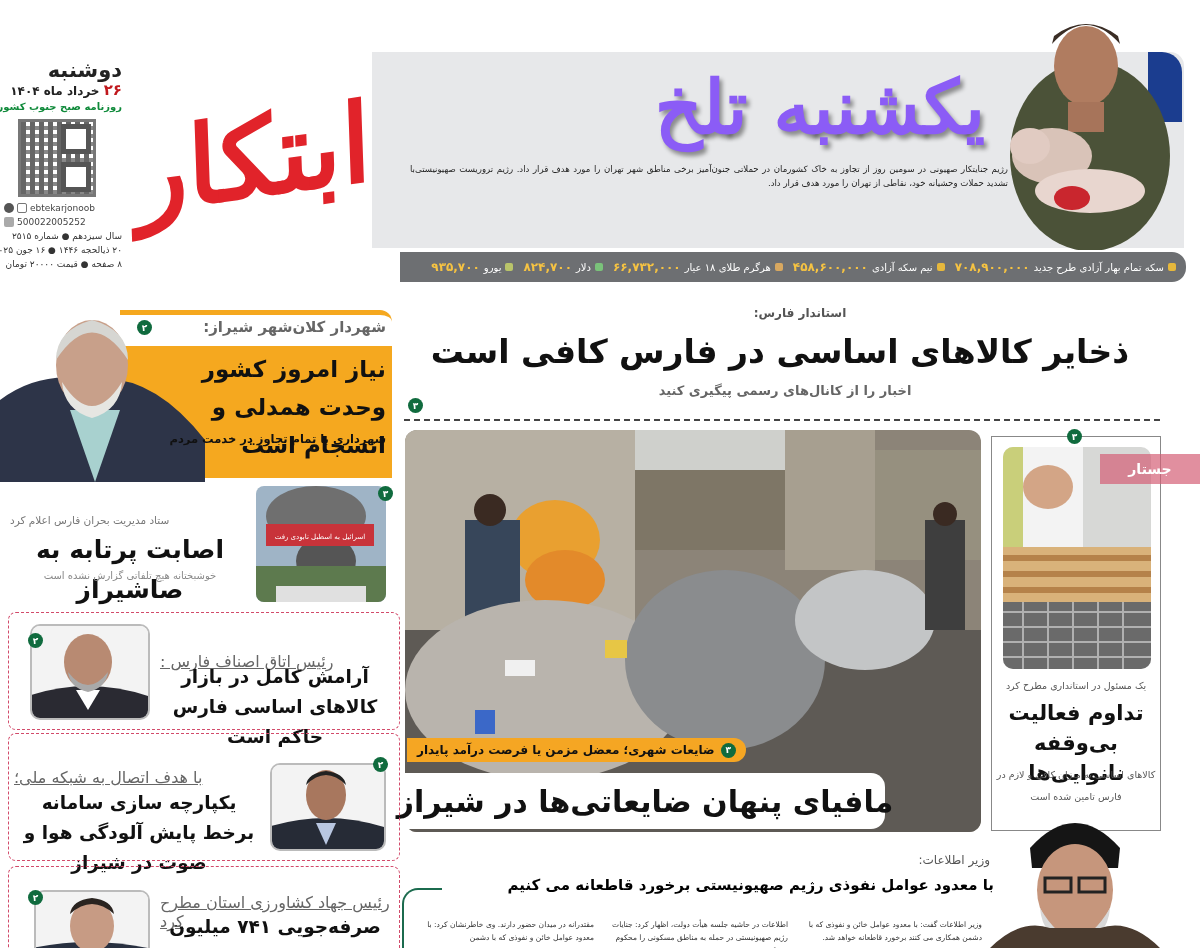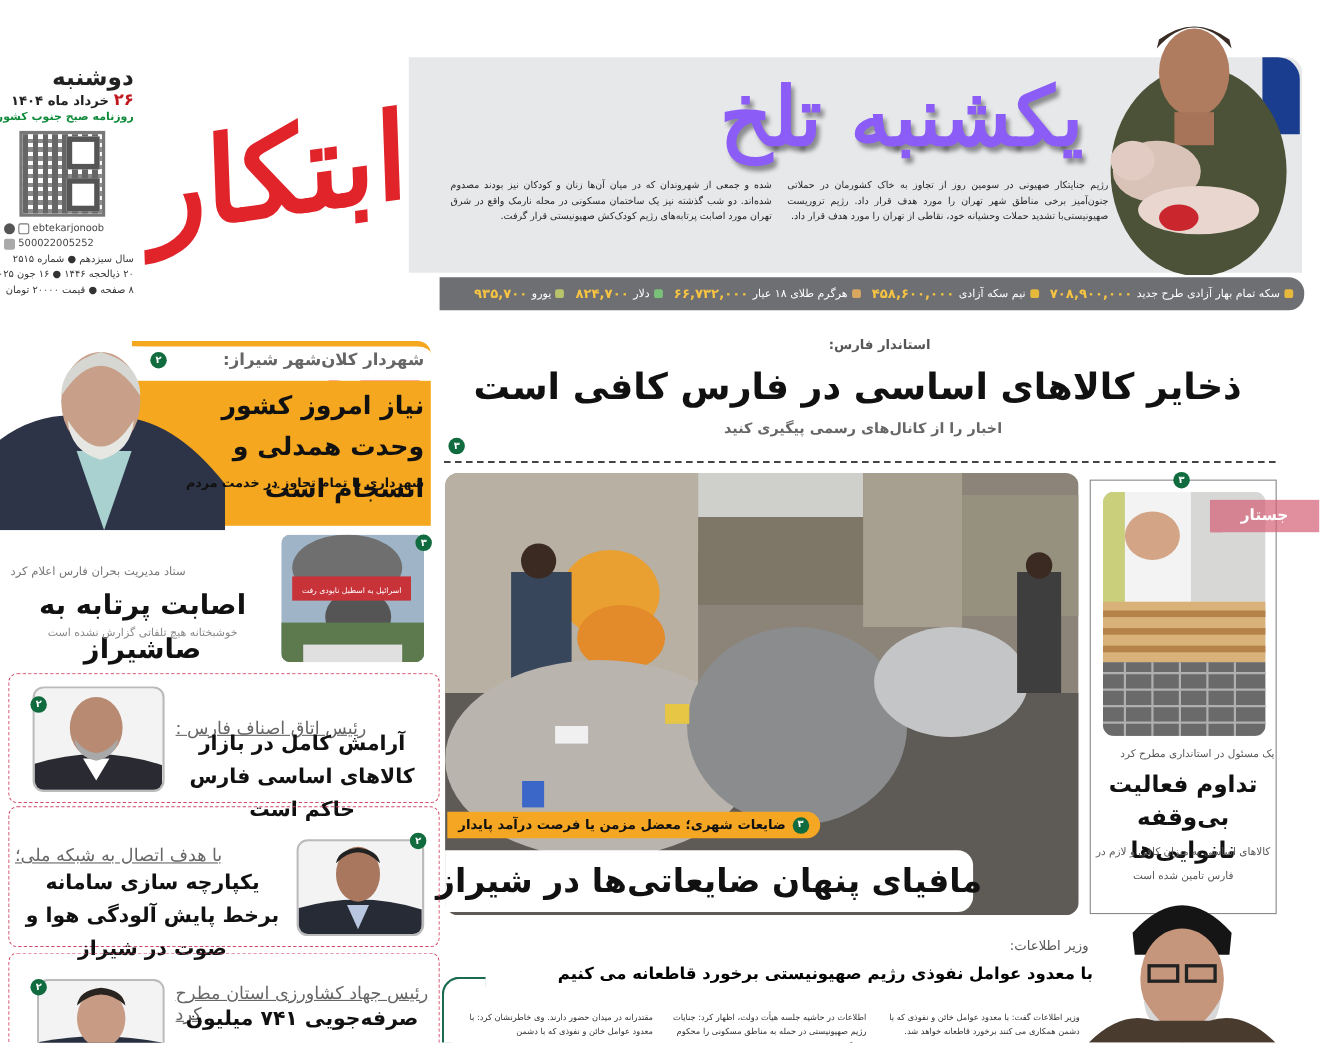--- a/index.html
+++ b/index.html
@@ -59,21 +59,21 @@
   
   .center-photo { left: 405px; top: 430px; width: 576px; height: 402px; border-radius: 12px; overflow: hidden; }
   .photo-kicker { left: 407px; top: 738px; height: 24px; background: #f5a623; border-radius: 0 12px 12px 0; padding: 0 10px;
     display: flex; align-items: center; gap: 6px; font-size: 12px; font-weight: bold; color: #111; white-space: nowrap; }
   .photo-title { left: 405px; top: 773px; width: 480px; height: 56px; background: #fff; border-radius: 0 14px 14px 0;
     font-size: 30px; font-weight: bold; color: #111; display: flex; align-items: center; justify-content: center; white-space: nowrap; }
 
   
   .bakery-box { left: 991px; top: 436px; width: 170px; height: 395px; border: 1px solid #888; background: #fff; }
   .bakery-photo { left: 1003px; top: 447px; width: 148px; height: 222px; border-radius: 10px; overflow: hidden; }
-  .bakery-kicker { left: 993px; top: 680px; width: 166px; font-size: 9.5px; color: #555; }
+  .bakery-kicker { left: 993px; top: 680px; width: 166px; text-align: center; font-size: 9.5px; color: #555; }
   .bakery-title { left: 993px; top: 698px; width: 166px; text-align: center; font-size: 21px; font-weight: bold; line-height: 30px; }
   .bakery-sub { left: 993px; top: 764px; width: 166px; text-align: center; font-size: 9.5px; color: #555; line-height: 22px; }
   .ribbon { left: 1100px; top: 454px; width: 100px; height: 30px; background: rgba(212,95,118,0.7); color: #fff; font-size: 14px;
     font-weight: bold; display: flex; align-items: center; justify-content: center; clip-path: polygon(0 0, 100% 0, 100% 100%, 12% 100%, 0 130%); }
   .mayor-yellow { left: 110px; top: 346px; width: 282px; height: 132px; background: #f5a81f; }
   .mayor-strip { left: 120px; top: 310px; width: 272px; height: 36px; background: #fff; border-top: 5px solid #f5a81f; border-radius: 0 12px 0 0; }
   .mayor-kicker { left: 150px; top: 318px; width: 236px; text-align: right; font-size: 15px; color: #666; font-weight: bold; }
   .mayor-title { left: 150px; top: 350px; width: 236px; text-align: right; font-size: 23px; font-weight: bold; line-height: 38px; }
   .mayor-sub { left: 150px; top: 432px; width: 236px; text-align: right; font-size: 11.5px; font-weight: bold; }
   .mayor-photo { left: 0; top: 310px; width: 205px; height: 172px; }
@@ -122,21 +122,20 @@
   <div class="meta-line">سال سیزدهم ● شماره ۲۵۱۵</div>
   <div class="meta-line">۲۰ ذیالحجه ۱۴۴۶ ● ۱۶ جون ۲۰۲۵</div>
   <div class="meta-line">۸ صفحه ● قیمت ۲۰۰۰۰ تومان</div>
 </div>
 
 <div class="abs banner"></div>
 <div class="abs banner-accent"></div>
 <div class="abs big-title">یکشنبه تلخ</div>
 <div class="abs banner-cols">
   <p>رژیم جنایتکار صهیونی در سومین روز از تجاوز به خاک کشورمان در حملاتی جنون‌آمیز برخی مناطق شهر تهران را مورد هدف قرار داد. رژیم تروریست صهیونیستی‌با تشدید حملات وحشیانه خود، نقاطی از تهران را مورد هدف قرار داد.</p>
-  <p>شده و جمعی از شهروندان که در میان آن‌ها زنان و کودکان نیز بودند مصدوم شده‌اند. دو شب گذشته نیز یک ساختمان مسکونی در محله نارمک واقع در شرق تهران مورد اصابت پرتابه‌های رژیم کودک‌کش صهیونیستی قرار گرفت.</p>
 </div>
 <div class="abs hero-photo">
   <svg width="194" height="244" viewBox="0 0 194 244">
     <ellipse cx="100" cy="150" rx="80" ry="95" fill="#4b5238"></ellipse>
     <ellipse cx="96" cy="60" rx="32" ry="40" fill="#b07c60"></ellipse>
     <path d="M62 38 Q96 0 130 38 L128 30 Q96 6 64 30 Z" fill="#3a2d25"></path>
     <rect x="78" y="96" width="36" height="30" fill="#a7745a"></rect>
     <ellipse cx="62" cy="150" rx="40" ry="28" fill="#d9c3b8"></ellipse>
     <ellipse cx="100" cy="185" rx="55" ry="22" fill="#e8d6cf"></ellipse>
     <ellipse cx="82" cy="192" rx="18" ry="12" fill="#c9262e"></ellipse>

